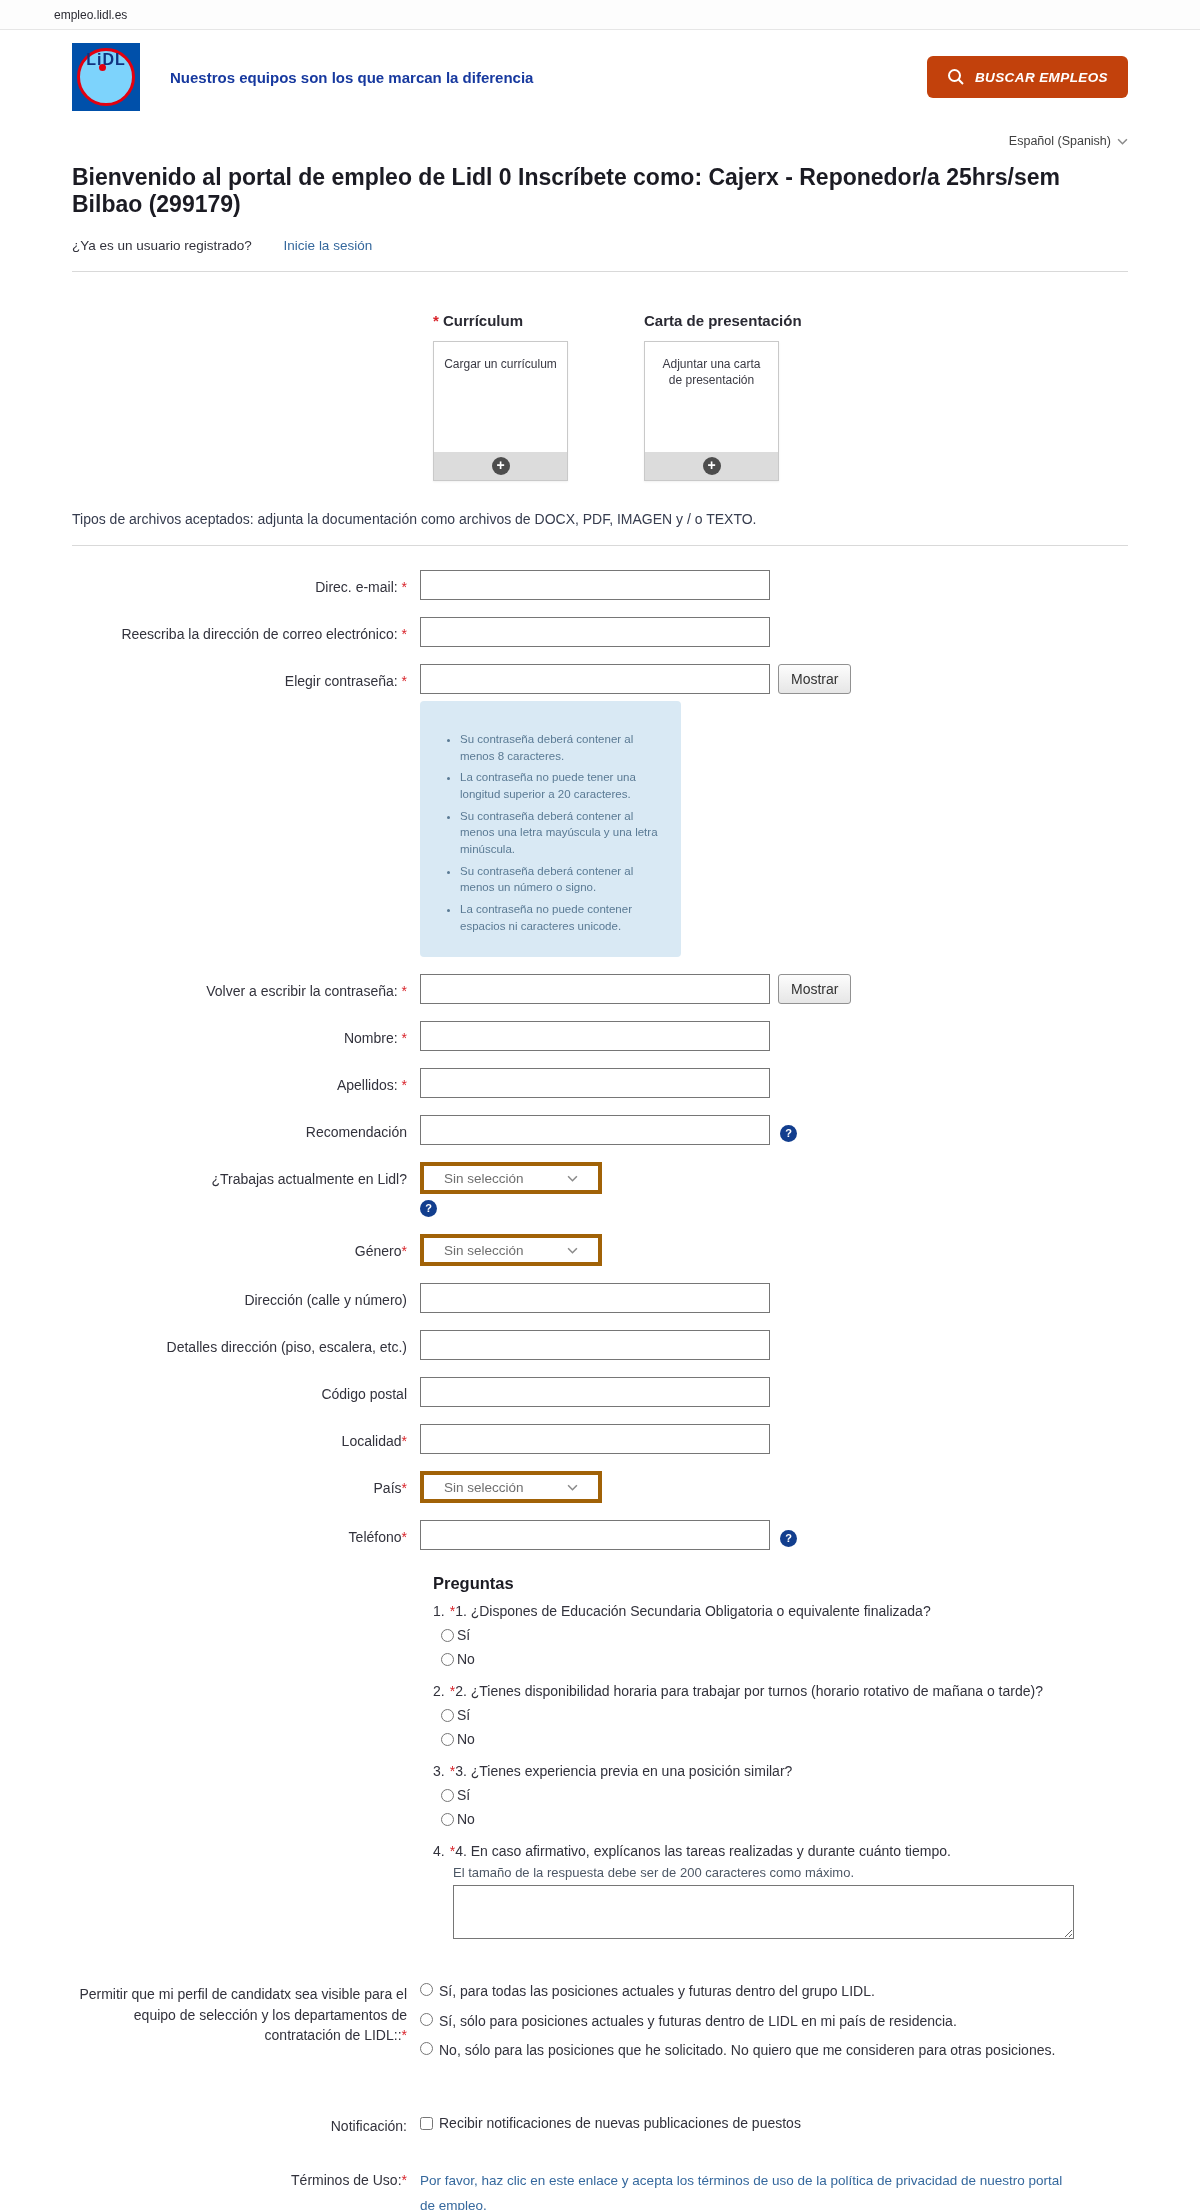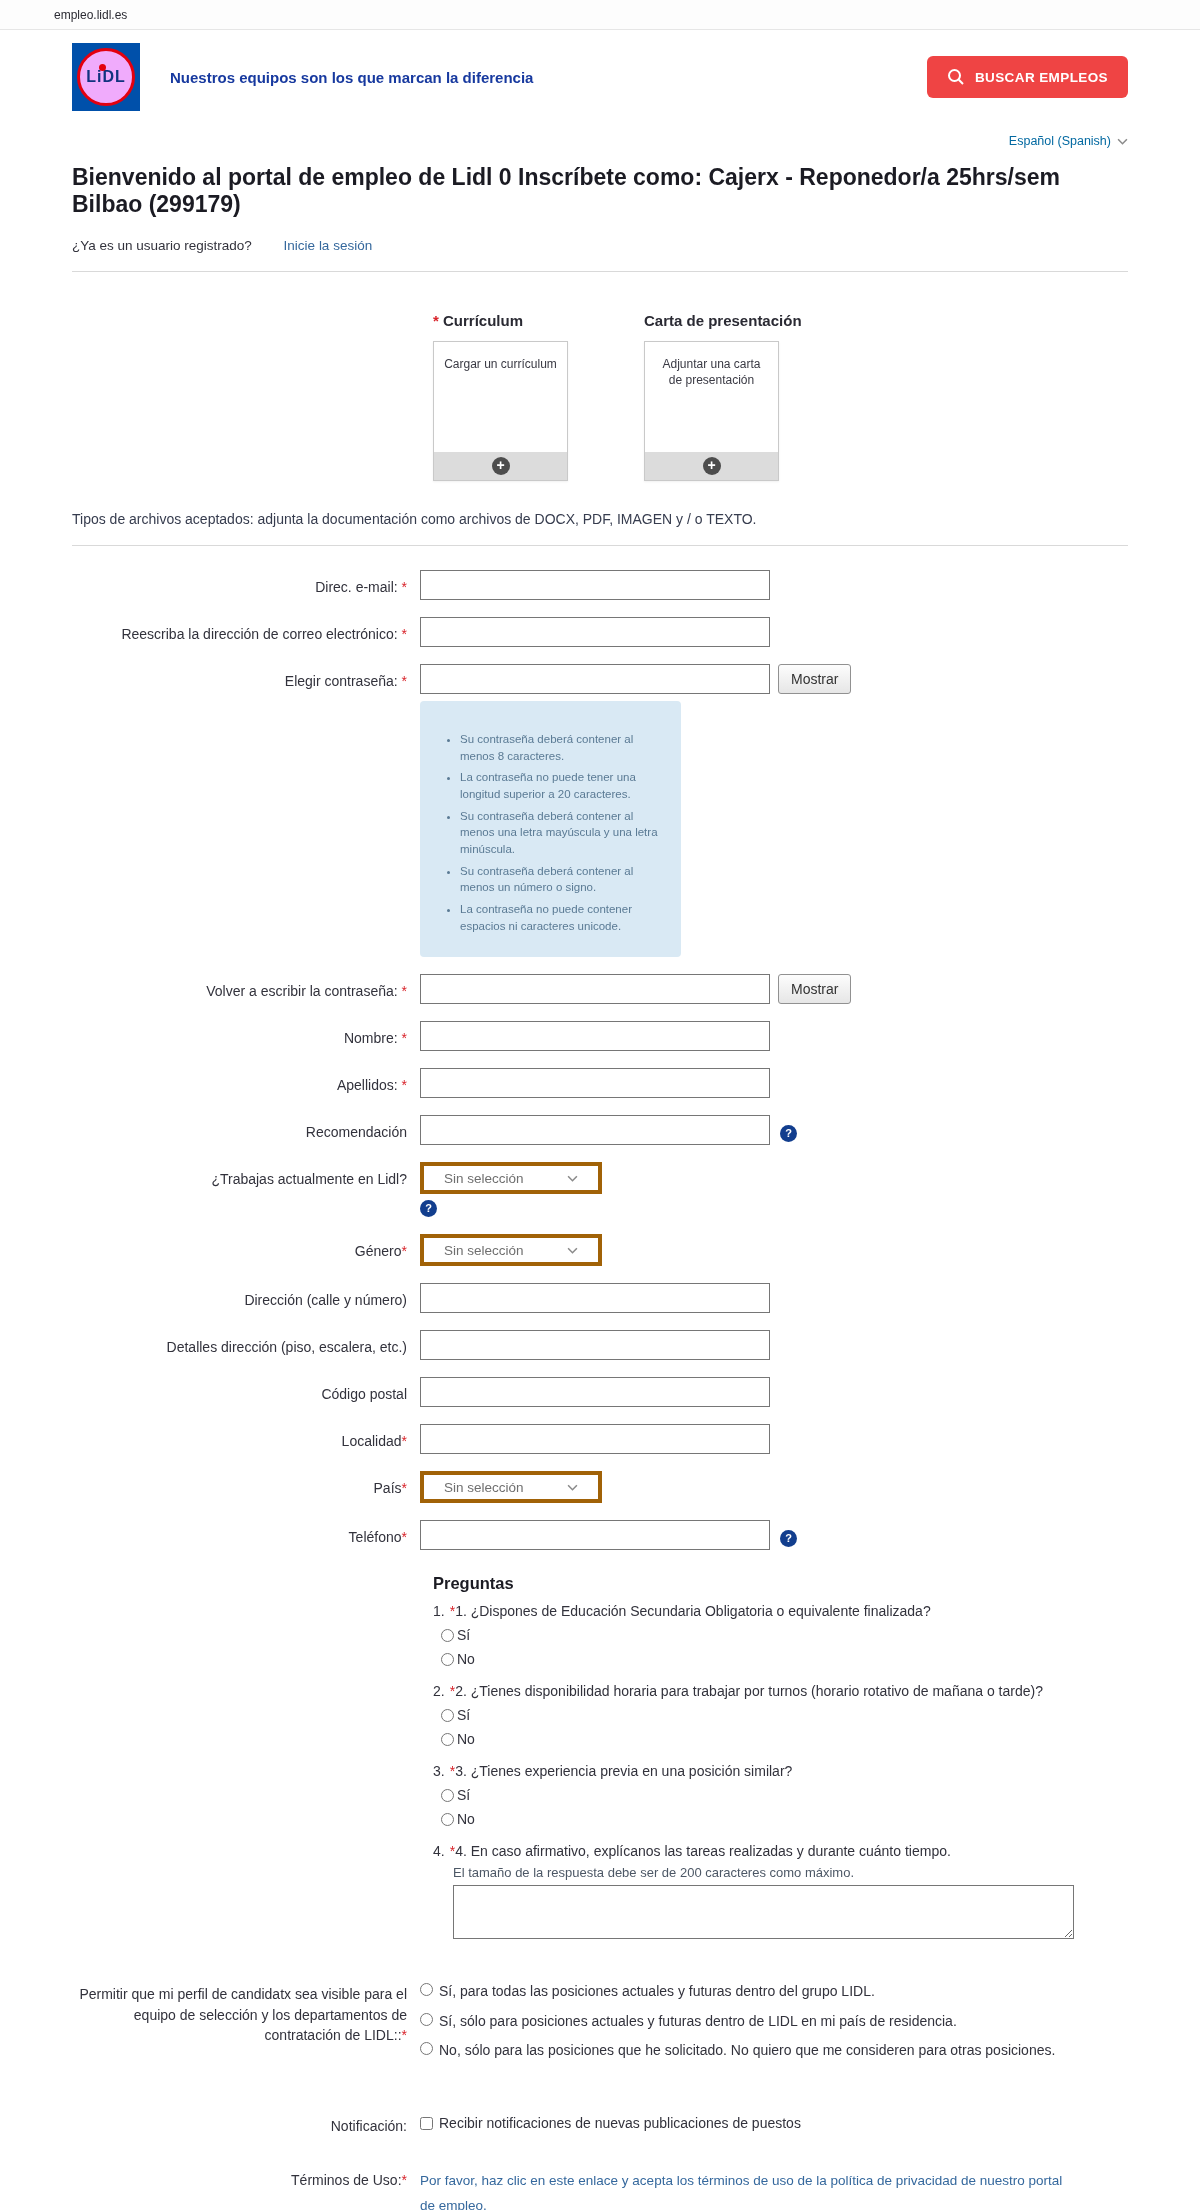--- a/index.html
+++ b/index.html
@@ -12,38 +12,39 @@
   .topstrip {
     height: 30px; background: #fdfdfd; border-bottom: 1px solid #e6e6e6;
     display: flex; align-items: center; padding-left: 54px;
     font-size: 12px; color: #2b2b33;
   }
   .content { padding: 0 72px; }
 
   
   .header { display: flex; align-items: center; margin-top: 8px; height: 78px; }
   .logo { width: 68px; height: 68px; background: #0050aa; display: flex; align-items: center; justify-content: center; cursor: pointer; }
-  .logo-circle { width: 58px; height: 58px; background: #f0abfc; border: 3px solid #e3000f; border-radius: 50%; position: relative; display: flex; align-items: center; justify-content: center; }
+  .logo-circle { width: 58px; height: 58px; background: #7dd3fc; border: 3px solid #e3000f; border-radius: 50%; position: relative; display: flex; justify-content: center; }
   .logo-word { font-size: 16px; font-weight: bold; color: #10337f; letter-spacing: 1px; }
   .logo-dot { position: absolute; width: 7px; height: 7px; background: #e3000f; border-radius: 50%; left: 19px; top: 13px; }
   .tagline { margin-left: 30px; font-size: 15px; font-weight: bold; color: #17399f; }
   .search-btn {
     margin-left: auto; display: flex; align-items: center; gap: 10px;
-    background: #ef4444; color: #fff; border: none; border-radius: 6px;
+    background: #c2410c; color: #fff; border: none; border-radius: 6px;
     padding: 12px 20px; font-size: 13.5px; font-weight: bold; letter-spacing: .4px; cursor: pointer;
     font-family: "Liberation Sans", sans-serif;
+    font-style: italic;
   }
 
   
   .nav { display: flex; gap: 34px; margin-top: 12px; }
   .nav-item { font-size: 17px; color: #2e2e38; cursor: pointer; }
 
   
   .lang-row { display: flex; justify-content: flex-end; align-items: center; gap: 6px; margin-top: 18px; }
-  .lang-link { font-size: 12.5px; color: #0369a1; cursor: pointer; }
+  .lang-link { font-size: 12.5px; color: #404040; cursor: pointer; }
   .page-title { margin-top: 16px; font-size: 23px; font-weight: bold; color: #1b1b23; }
   .login-line { margin-top: 20px; font-size: 13.5px; }
   .login-link { color: #35689d; cursor: pointer; padding-left: 28px; }
   .divider { border-top: 1px solid #d9d9d9; margin-top: 18px; }
 
   
   .uploads { display: flex; gap: 76px; margin-left: 361px; margin-top: 40px; }
   .upload-col { width: 135px; }
   .upload-head { font-size: 15px; font-weight: bold; color: #2a2a33; margin-bottom: 12px; white-space: nowrap; }
   .req { color: #d8232a; }

